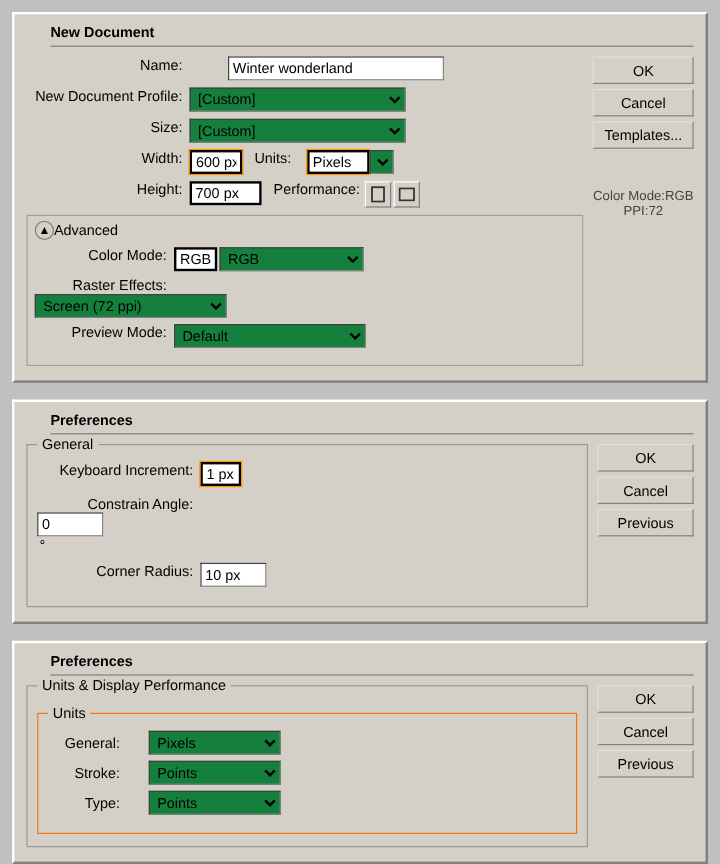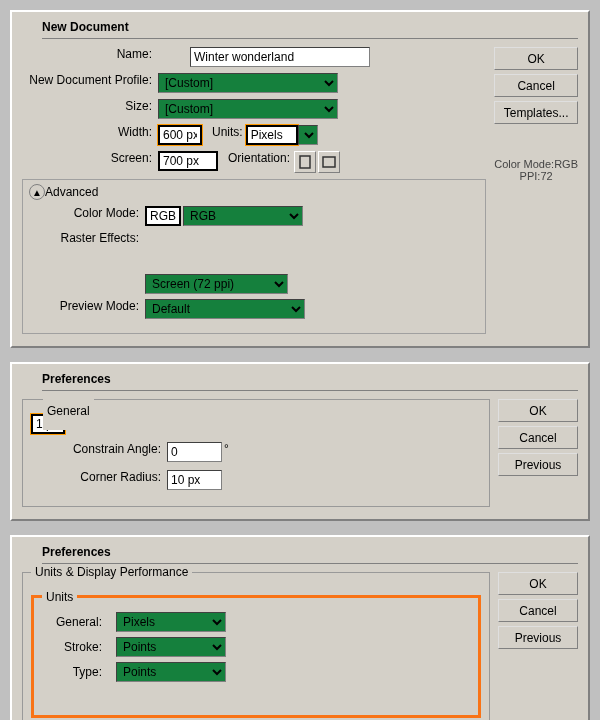--- a/index.html
+++ b/index.html
@@ -153,21 +153,21 @@
 
     .units-form-row {
       display: flex;
       align-items: center;
       margin-bottom: 5px;
     }
 
     .units-label {
       text-align: right;
       min-width: 60px;
-      margin-right: 14px;
+      margin-right: 24px;
       font-size: 12px;
     }
   </style>
 </head>
 <body>
 
 <div class="dialog">
   <div class="dialog-title">New Document</div>
   <div class="dialog-content">
     <div class="dialog-left">
@@ -187,29 +187,29 @@
       <div class="form-row">
         <span class="form-label">Size:</span>
         <select style="width:180px;">
           <option>[Custom]</option>
         </select>
       </div>
 
       <div class="form-row">
         <span class="form-label">Width:</span>
         <input type="text" value="600 px" style="width: 44px; border: 2px solid rgb(0, 0, 0); outline: rgb(255, 153, 0) solid 1px;">
-        <span style="margin-left:10px; margin-right:3px;">Units:</span>
+        <span style="margin-left:10px; margin-right:13px;">Units:</span>
         <input type="text" value="Pixels" style="width: 52px; border: 2px solid rgb(0, 0, 0); outline: rgb(255, 153, 0) solid 1px;">
         <select style="width:20px; height:20px;"></select>
       </div>
 
       <div class="form-row">
-        <span class="form-label">Screen:</span>
+        <span class="form-label">Height:</span>
         <input type="text" value="700 px" style="width: 60px; border: 2px solid rgb(0, 0, 0);">
-        <span style="margin-left:10px; margin-right:4px;">Orientation:</span>
+        <span style="margin-left:10px; margin-right:4px;">Performance:</span>
         <div class="orientation-btns">
           <div class="ori-btn" title="Portrait">
             <svg width="12" height="14" viewBox="0 0 12 14">
                 <rect x="1" y="1" width="10" height="12" fill="none" stroke="#333" stroke-width="1.5"></rect>
               </svg>
           </div>
           <div class="ori-btn" title="Landscape">
             <svg width="14" height="12" viewBox="0 0 14 12">
                 <rect x="1" y="1" width="12" height="10" fill="none" stroke="#333" stroke-width="1.5"></rect>
               </svg>
@@ -224,23 +224,23 @@
         </div>
 
         <div class="form-row" style="margin-bottom:5px;">
           <span class="form-label-sm">Color Mode:</span>
           <input type="text" value="RGB" style="width: 36px; border: 2px solid rgb(0, 0, 0); margin-right: 2px;">
           <select style="width:120px;">
             <option>RGB</option>
           </select>
         </div>
 
-        <div class="form-row" style="margin-bottom:5px;">
+        <div class="form-row" style="margin-bottom:5px;flex-direction:column;">
           <span class="form-label-sm">Raster Effects:</span>
-          <select style="width:143px;margin-top:43px;">
+          <select style="width:160px;">
             <option>Screen (72 ppi)</option>
           </select>
         </div>
 
         <div class="form-row">
           <span class="form-label-sm">Preview Mode:</span>
           <select style="width:160px;">
             <option>Default</option>
           </select>
         </div>
@@ -257,27 +257,28 @@
       </div>
     </div>
   </div>
 </div>
 
 <div class="dialog">
   <div class="dialog-title">Preferences</div>
   <div class="dialog-content">
     <div class="dialog-left">
       <div style="border:1px solid #999; padding:10px 8px 10px 8px; position:relative;">
-        <span style="position:absolute;top:-8px;left:20px;background:#d4d0c8;padding:12px 4px;font-size:12px;">General</span>
+        <span style="position:absolute;top:-8px;left:8px;background:#d4d0c8;padding:0 4px;font-size:12px;">General</span>
 
         <div class="form-row" style="margin-bottom:8px; margin-top:4px;">
+          <span class="form-label">Keyboard Increment:</span>
           <input type="text" value="1 px" style="width: 34px; border: 2px solid rgb(0, 0, 0); outline: rgb(255, 153, 0) solid 1px;">
         </div>
 
-        <div class="form-row" style="margin-bottom:8px;">
+        <div class="form-row" style="margin-bottom:8px;flex-direction:column;">
           <span class="form-label">Constrain Angle:</span>
           <input type="text" value="0" style="width: 55px;">
           <span class="deg-symbol" style="margin-left:2px;">°</span>
         </div>
 
         <div class="form-row">
           <span class="form-label">Corner Radius:</span>
           <input type="text" value="10 px" style="width: 55px;">
         </div>
       </div>
@@ -291,21 +292,21 @@
 </div>
 
 <div class="dialog">
   <div class="dialog-title">Preferences</div>
   <div class="dialog-content">
     <div class="dialog-left">
       <div style="border:1px solid #999; padding:10px 8px 10px 8px; position:relative;">
         <span style="position:absolute;top:-8px;left:8px;background:#d4d0c8;padding:0 4px;font-size:12px;">Units &amp; Display Performance</span>
         <div style="height:6px;"></div>
 
-        <div style="border:3px solid #f97316; padding:10px 8px 28px 8px; position:relative; margin-top:6px;">
+        <div style="border:1px solid #f97316; padding:10px 8px 10px 8px; position:relative; margin-top:6px;">
           <span style="position:absolute;top:-8px;left:8px;background:#d4d0c8;padding:0 4px;font-size:12px;">Units</span>
 
           <div class="units-form-row" style="margin-top:4px;">
             <span class="units-label">General:</span>
             <select style="width:110px;">
               <option>Pixels</option>
             </select>
           </div>
 
           <div class="units-form-row">

